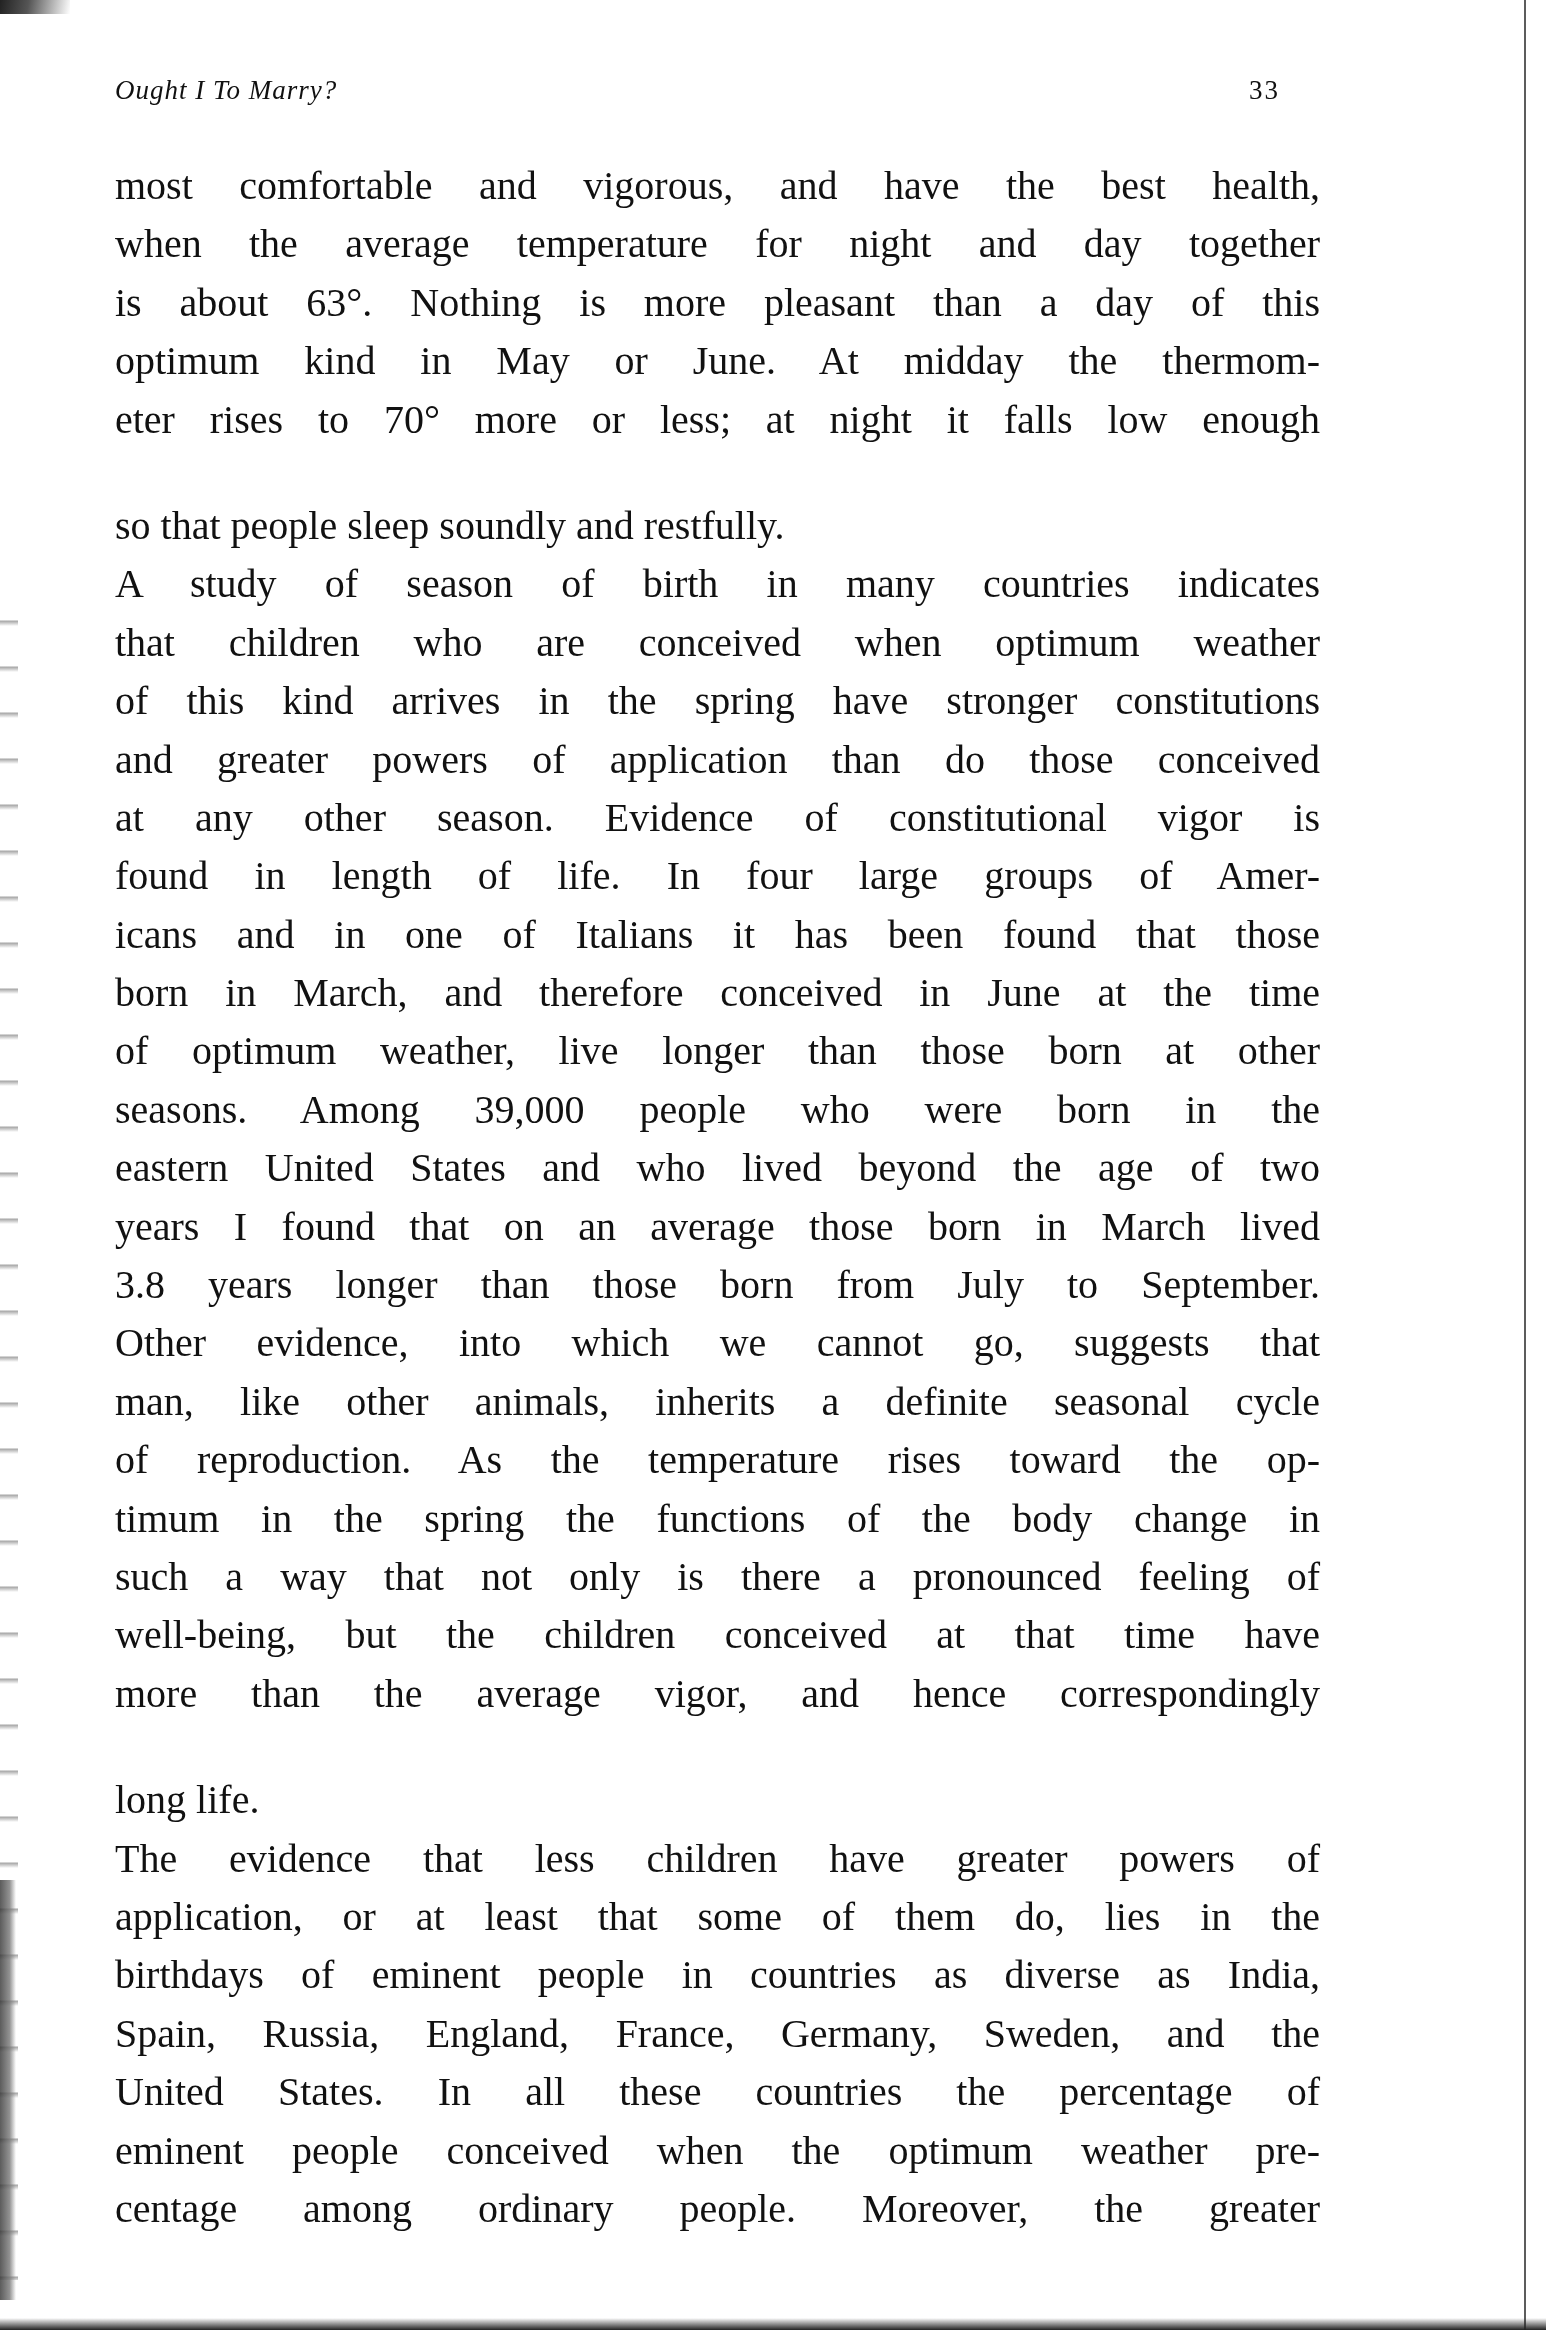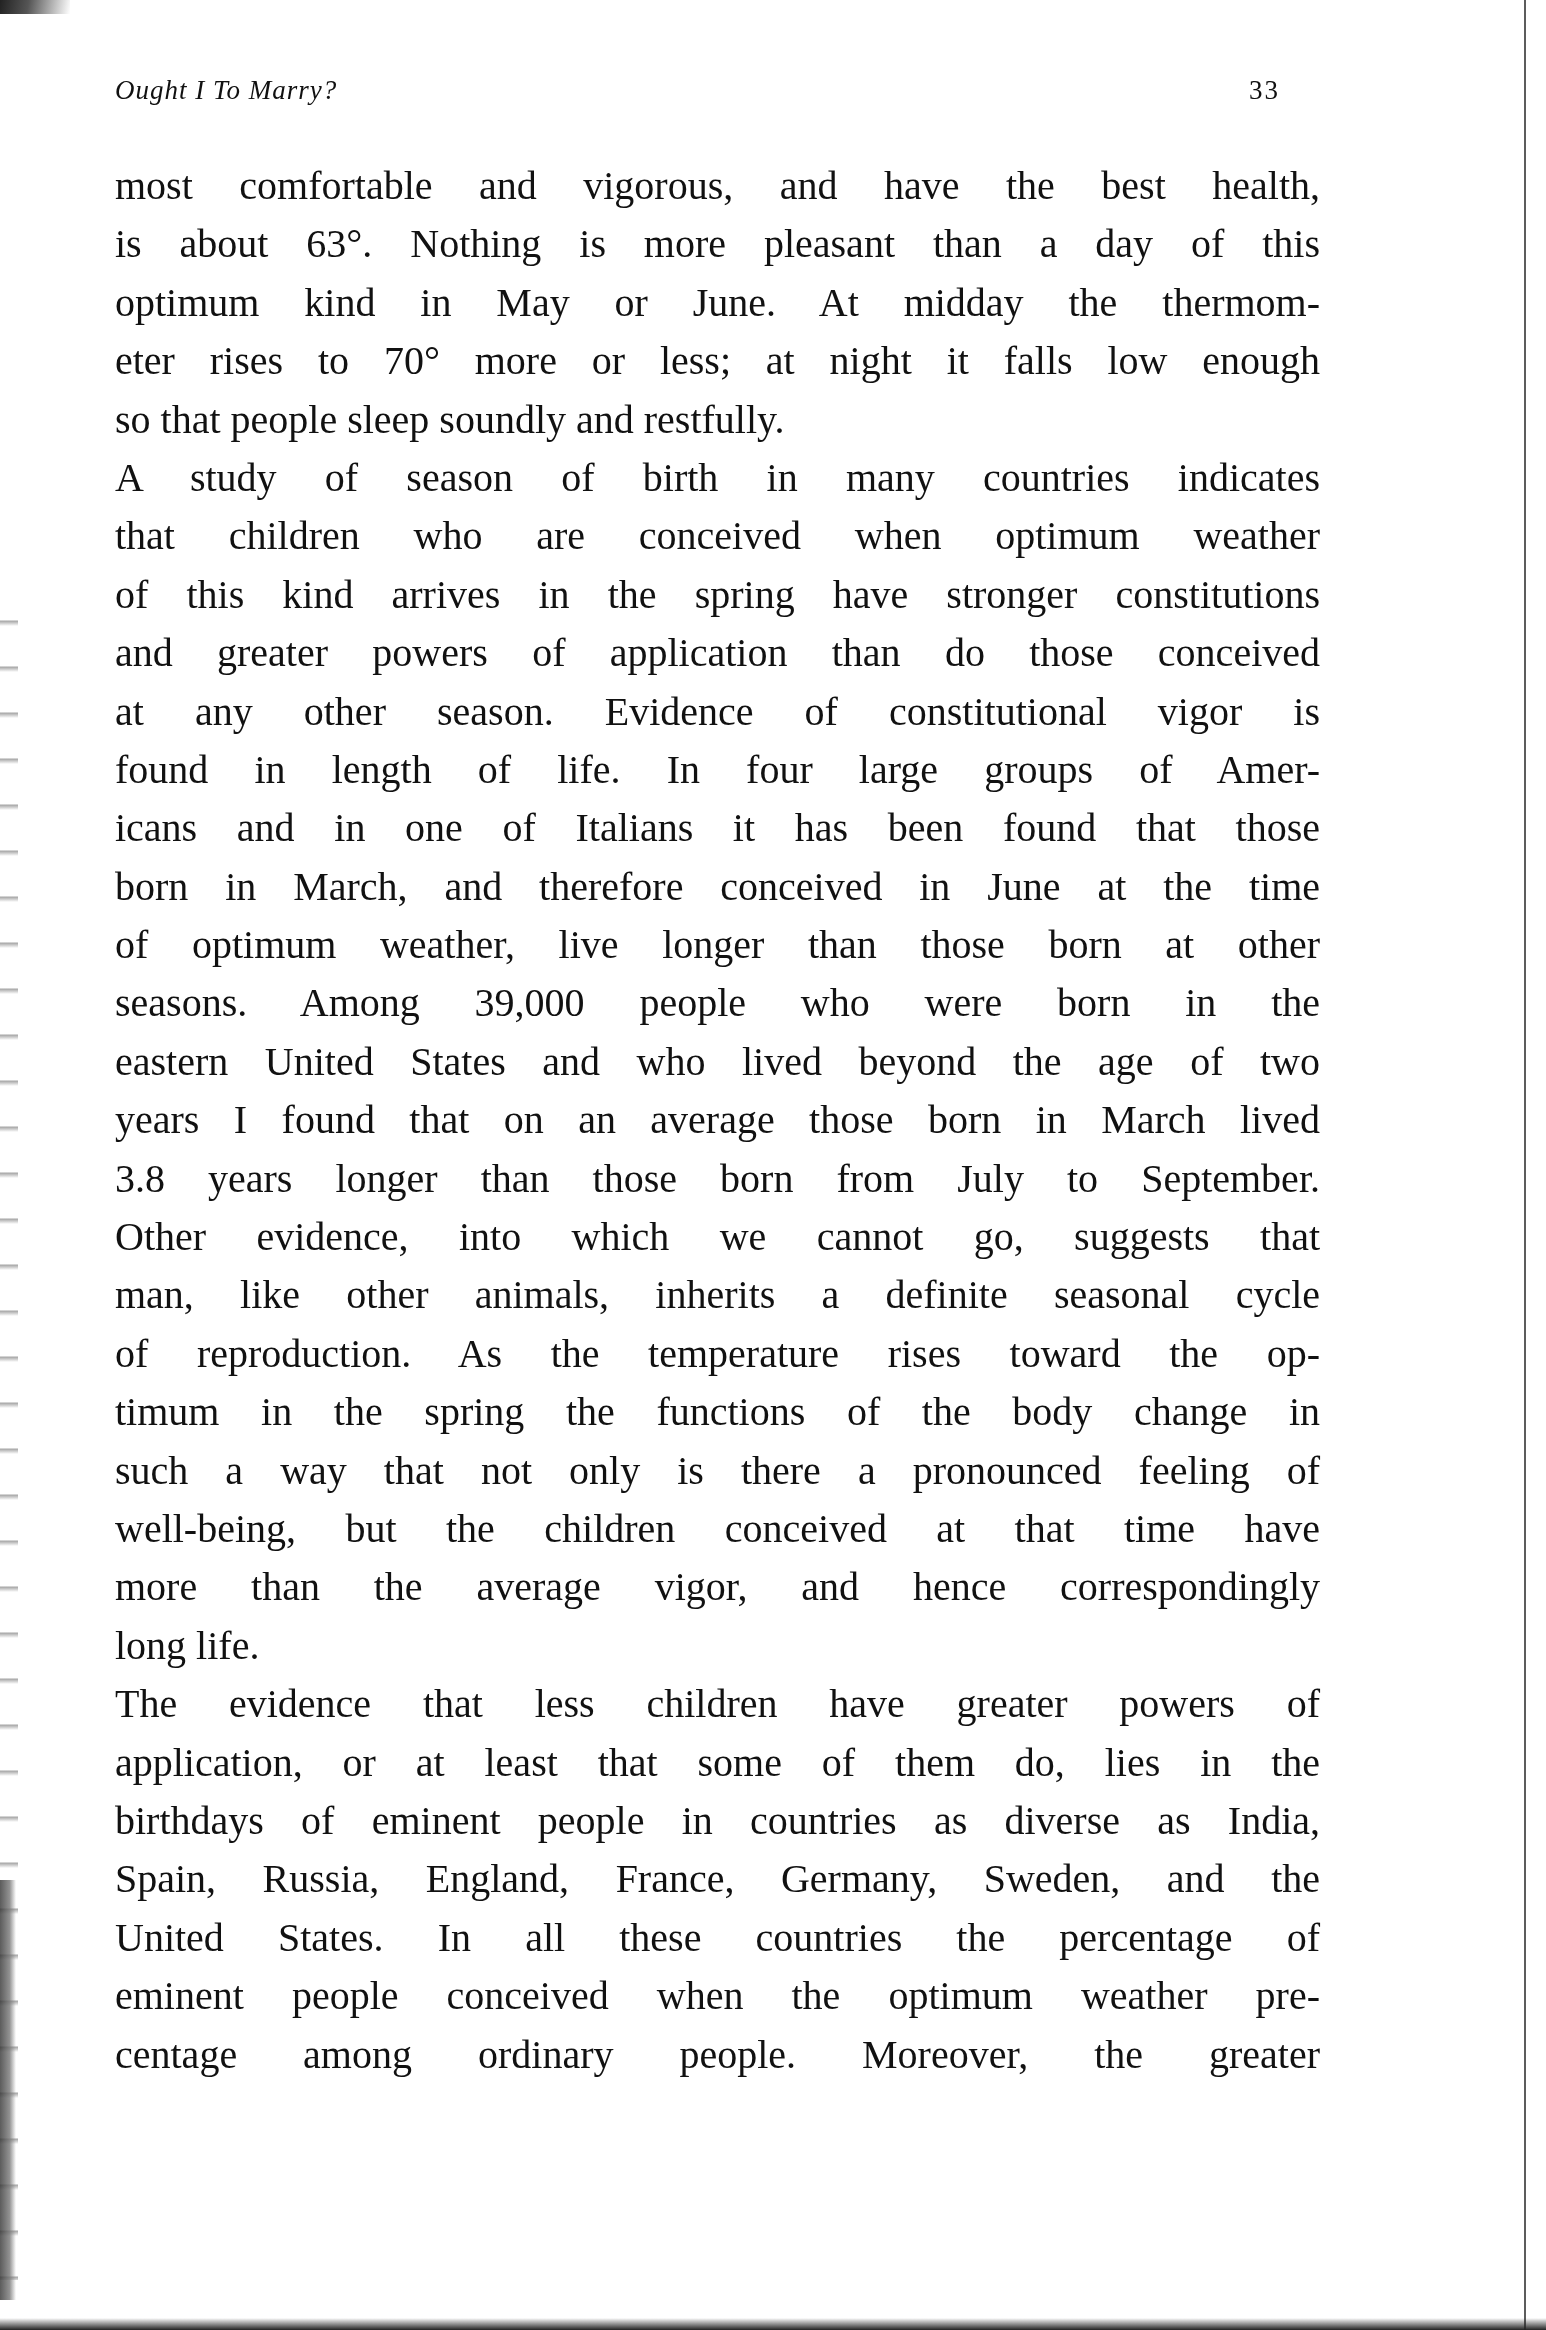--- a/index.html
+++ b/index.html
@@ -78,20 +78,21 @@
   }
   .line {
     display: block;
     white-space: nowrap;
     text-align: justify;
     text-align-last: justify;
     height: 58.4px;
   }
   .line.last {
     text-align-last: left;
+    margin-top: 48px;
   }
 </style>
 </head>
 <body>
 
 <div class="scan-corner"></div>
 <div class="left-edge"></div>
 <div class="left-edge-dark"></div>
 <div class="right-rule"></div>
 <div class="bottom-edge"></div>
@@ -99,20 +100,21 @@
 <div class="page">
   <div class="running-head">
     <span class="running-title">Ought I To Marry?</span>
     <span class="page-number">33</span>
   </div>
 
   <div class="body-text">
 
     <div class="paragraph">
       <span class="line">most comfortable and vigorous, and have the best health,</span>
+      <span class="line">when the average temperature for night and day together</span>
       <span class="line">is about 63°.  Nothing is more pleasant than a day of this</span>
       <span class="line">optimum kind in May or June.  At midday the thermom-</span>
       <span class="line">eter rises to 70° more or less; at night it falls low enough</span>
       <span class="line last">so that people sleep soundly and restfully.</span>
     </div>
 
     <div class="paragraph">
       <span class="line">A study of season of birth in many countries indicates</span>
       <span class="line">that children who are conceived when optimum weather</span>
       <span class="line">of this kind arrives in the spring have stronger constitutions</span>

